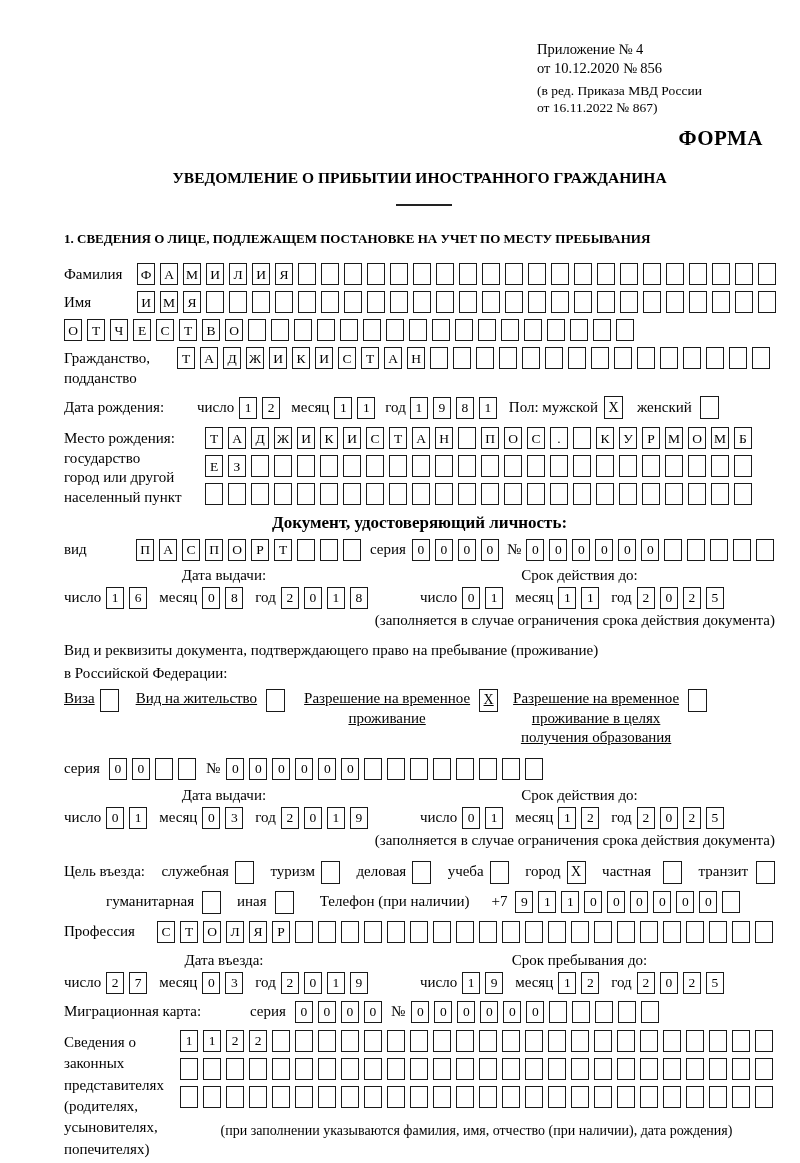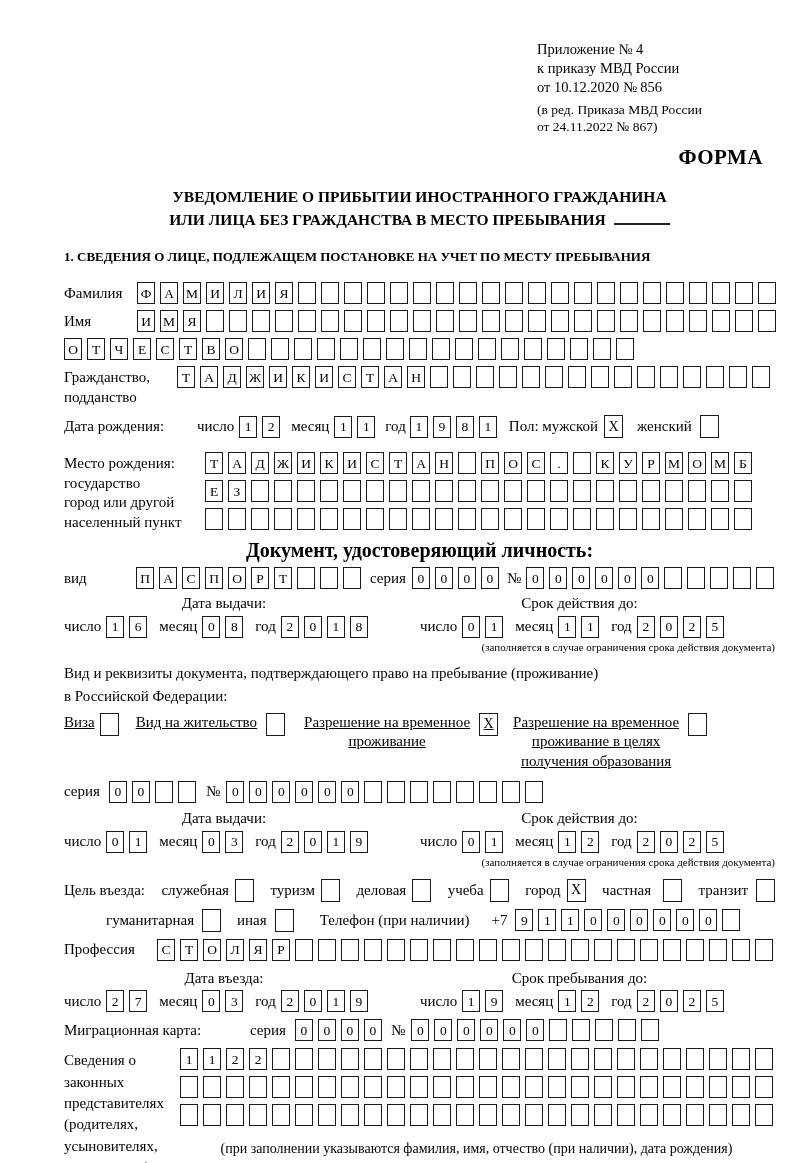--- a/index.html
+++ b/index.html
@@ -31,22 +31,22 @@
   .cells { display: flex; gap: 5px; flex: none; }
   .cell { flex: none; width: 18px; height: 22px; border: 1.7px solid #1a1a1a;
           display: flex; align-items: center; justify-content: center;
           font-size: 13.5px; }
   .checkbox { flex: none; width: 19px; height: 23px; border: 1.7px solid #1a1a1a;
           display: inline-flex; align-items: center; justify-content: center;
           font-size: 14px; }
   .stack > .cells { margin-bottom: 6px; }
   .stack > .cells:last-child { margin-bottom: 0; }
 
-  .center-bold { text-align: center; font-weight: bold; font-size: 20px; }
-  .small-note { font-size: 11px; font-family: Liberation Serif, serif; }
+  .center-bold { text-align: center; font-weight: bold; font-size: 17px; }
+  .small-note { font-size: 15px; font-family: Liberation Serif, serif; }
 
   
   .dates-labels { display: flex; }
   .dates-labels > div { text-align: center; }
   .dl-left { width: 45%; } .dl-right { width: 55%; }
   .dates-row { display: flex; margin-top: 2px; }
   .dgroup { display: flex; align-items: center; }
   .dgroup > span { margin-right: 5px; }
   .dgroup > .cells { margin-right: 12px; }
   .dgroup > .cells:last-child { margin-right: 0; }
@@ -57,33 +57,32 @@
   .cb-item .txt { text-align: center; }
   .cb-item .checkbox { margin-left: 9px; margin-top: 0; }
 </style>
 </head>
 <body>
 
 <div class="page">
 
   <div class="hdr-block">
     <div>Приложение № 4</div>
-    <div>к приказу МВД России</div>
     <div>от 10.12.2020 № 856</div>
     <div class="hdr-sub">
       <div>(в ред. Приказа МВД России</div>
-      <div>от 24.11.2022 № 867)</div>
+      <div>от 16.11.2022 № 867)</div>
     </div>
   </div>
 
   <div class="forma">ФОРМА</div>
 
   <div class="title">
     <div>УВЕДОМЛЕНИЕ О ПРИБЫТИИ ИНОСТРАННОГО ГРАЖДАНИНА</div>
-    <div><span>ИЛИ ЛИЦА БЕЗ ГРАЖДАНСТВА В МЕСТО ПРЕБЫВАНИЯ</span><span class="title-underline"></span></div>
+    <div><span class="title-underline"></span></div>
   </div>
 
   <div class="sect-heading">1. СВЕДЕНИЯ О ЛИЦЕ, ПОДЛЕЖАЩЕМ ПОСТАНОВКЕ НА УЧЕТ ПО МЕСТУ ПРЕБЫВАНИЯ</div>
 
   <div class="frow" style="margin-top:16px">
     <div class="lbl" style="width:73px">Фамилия</div>
     <div class="cells">
         <span class="cell">Ф</span>
         <span class="cell">А</span>
         <span class="cell">М</span>
@@ -232,21 +231,21 @@
         <span class="cell">9</span>
         <span class="cell">8</span>
         <span class="cell">1</span>
       </div>
     <span style="margin:0 6px 0 12px">Пол: мужской</span>
     <span class="checkbox">X</span>
     <span style="margin:0 8px 0 14px">женский</span>
     <span class="checkbox"></span>
   </div>
 
-  <div class="frow" style="margin-top:14px">
+  <div class="frow" style="margin-top:8px">
     <div class="lbl" style="width:141px">
       <div>Место рождения:</div>
       <div>государство</div>
       <div>город или другой</div>
       <div>населенный пункт</div>
     </div>
     <div class="stack">
       <div class="cells">
           <span class="cell">Т</span>
           <span class="cell">А</span>

